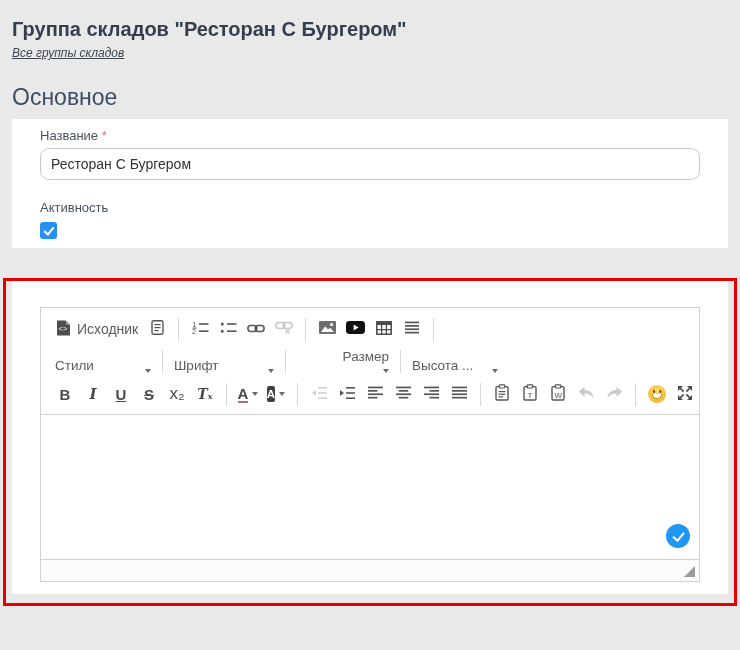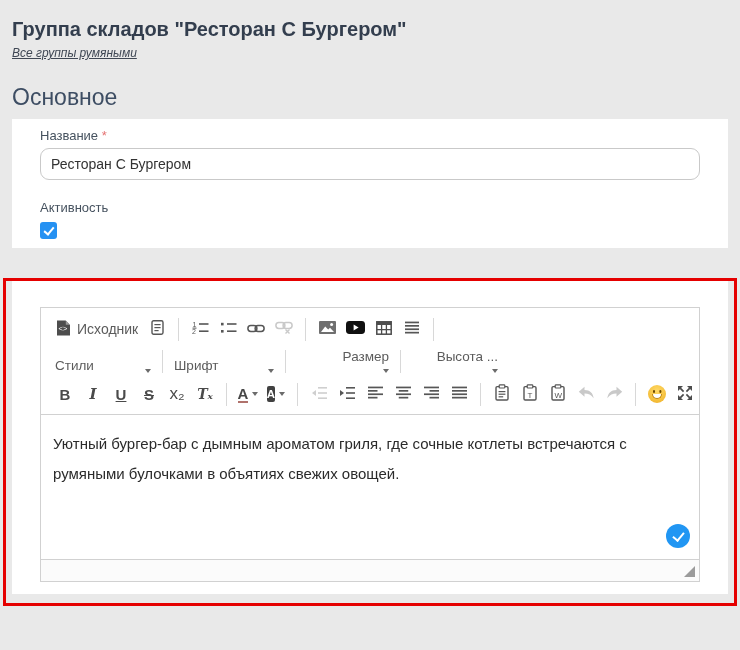--- a/index.html
+++ b/index.html
@@ -52,21 +52,21 @@
   }
   .btn.disabled{cursor:default;}
   .sep{width:1px;height:23px;background:#d8d8d8;margin:0 7px;flex:none;}
   .src-label{font-size:14px;color:#5c5c5c;margin-left:6px;}
 
   
   .dd{display:inline-flex;align-items:flex-end;justify-content:space-between;height:24px;cursor:pointer;padding:0 4px;}
   .dd .dd-label{font-size:13.5px;color:#5c5c5c;white-space:nowrap;}
   .caret{width:0;height:0;border-left:3.5px solid transparent;border-right:3.5px solid transparent;
     border-top:4.5px solid #6b6b6b;margin-left:8px;flex:none;}
-  .dd.w1{width:96px;} .dd.w2{width:100px;} .dd.w3{width:92px;flex-direction:column;} .dd.w4{width:86px;flex-direction:column;}
+  .dd.w1{width:96px;} .dd.w2{width:100px;} .dd.w3{width:92px;flex-direction:column;} .dd.w4{width:86px;}
 
   
   .ltr{font-size:15px;color:#4a4a4a;}
   .bold-l{font-weight:700;}
   .italic-l{font-family:"DejaVu Serif", serif;font-style:italic;font-weight:700;font-size:15px;}
   .under-l{font-weight:700;text-decoration:underline;}
   .strike-l{font-weight:700;text-decoration:line-through;}
   .sub-l{font-weight:400;font-size:17px;}
   .rmf-l{font-family:"DejaVu Serif", serif;font-style:italic;font-weight:700;font-size:14px;}
   .a-under{font-weight:700;font-size:15px;color:#474747;border-bottom:2.5px solid #b0726c;line-height:15px;display:inline-block;}
@@ -100,21 +100,21 @@
     position:absolute;right:4px;bottom:4px;width:0;height:0;cursor:se-resize;
     border-left:11px solid transparent;border-bottom:11px solid #9b9b9b;
   }
 </style>
 </head>
 <body>
 
 <div class="page">
 
   <h1 class="title">Группа складов "Ресторан С Бургером"</h1>
-  <a class="back-link">Все группы румяными</a>
+  <a class="back-link">Все группы складов</a>
 
   <h2 class="section-h">Основное</h2>
 
   <div class="card main">
     <div class="fld-label">
       <span>Название</span>
       <span class="req">*</span>
     </div>
     <input class="text-input" type="text" value="Ресторан С Бургером" style="">
     <div class="fld-label activity-label">Активность</div>
@@ -399,21 +399,20 @@
                       <polygon points="1,15 1,10 6,15"></polygon>
                       <polygon points="15,15 15,10 10,15"></polygon>
                     </g>
                   </svg>
               </span>
             </button>
           </div>
         </div>
 
         <div class="ed-content">
-          <p>Уютный бургер-бар с дымным ароматом гриля, где сочные котлеты встречаются с румяными булочками в объятиях свежих овощей.</p>
           <div class="confirm"></div>
         </div>
 
         <div class="statusbar">
           <span class="resize-handle"></span>
         </div>
 
       </div>
     </div>
   </div>

